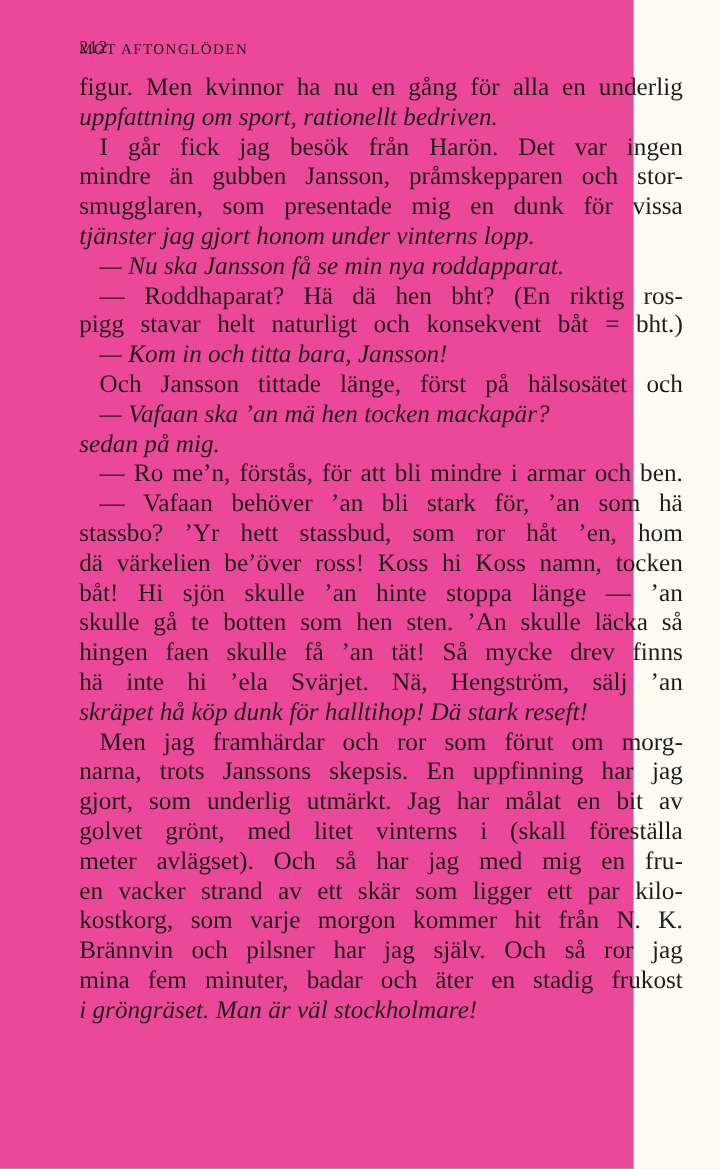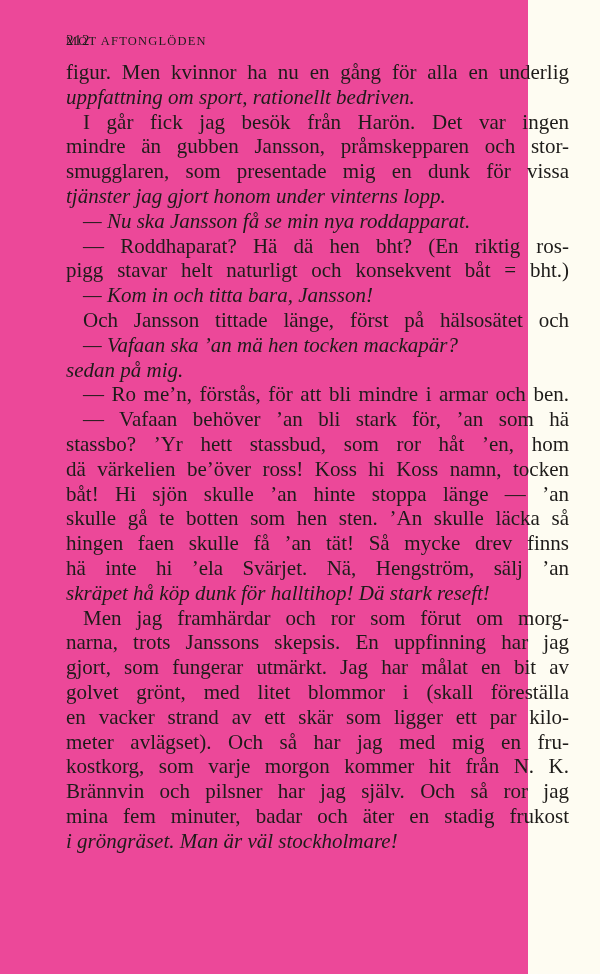--- a/index.html
+++ b/index.html
@@ -95,22 +95,22 @@
       <span class="line indent">— Vafaan behöver ’an bli stark för, ’an som hä</span>
       <span class="line">stassbo? ’Yr hett stassbud, som ror håt ’en, hom</span>
       <span class="line">dä värkelien be’över ross! Koss hi Koss namn, tocken</span>
       <span class="line">båt! Hi sjön skulle ’an hinte stoppa länge — ’an</span>
       <span class="line">skulle gå te botten som hen sten. ’An skulle läcka så</span>
       <span class="line">hingen faen skulle få ’an tät! Så mycke drev finns</span>
       <span class="line">hä inte hi ’ela Svärjet. Nä, Hengström, sälj ’an</span>
       <span class="line last">skräpet hå köp dunk för halltihop! Dä stark reseft!</span>
       <span class="line indent">Men jag framhärdar och ror som förut om morg-</span>
       <span class="line">narna, trots Janssons skepsis. En uppfinning har jag</span>
-      <span class="line">gjort, som fungerar utmärkt. Jag har målat en bit av</span>
-      <span class="line">golvet grönt, med litet blommor i (skall föreställa</span>
+      <span class="line">gjort, som underlig utmärkt. Jag har målat en bit av</span>
+      <span class="line">golvet grönt, med litet vinterns i (skall föreställa</span>
+      <span class="line">meter avlägset). Och så har jag med mig en fru-</span>
       <span class="line">en vacker strand av ett skär som ligger ett par kilo-</span>
-      <span class="line">meter avlägset). Och så har jag med mig en fru-</span>
       <span class="line">kostkorg, som varje morgon kommer hit från N. K.</span>
       <span class="line">Brännvin och pilsner har jag själv. Och så ror jag</span>
       <span class="line">mina fem minuter, badar och äter en stadig frukost</span>
       <span class="line last">i gröngräset. Man är väl stockholmare!</span>
     </div>
 </div>
 
 </body></html>

